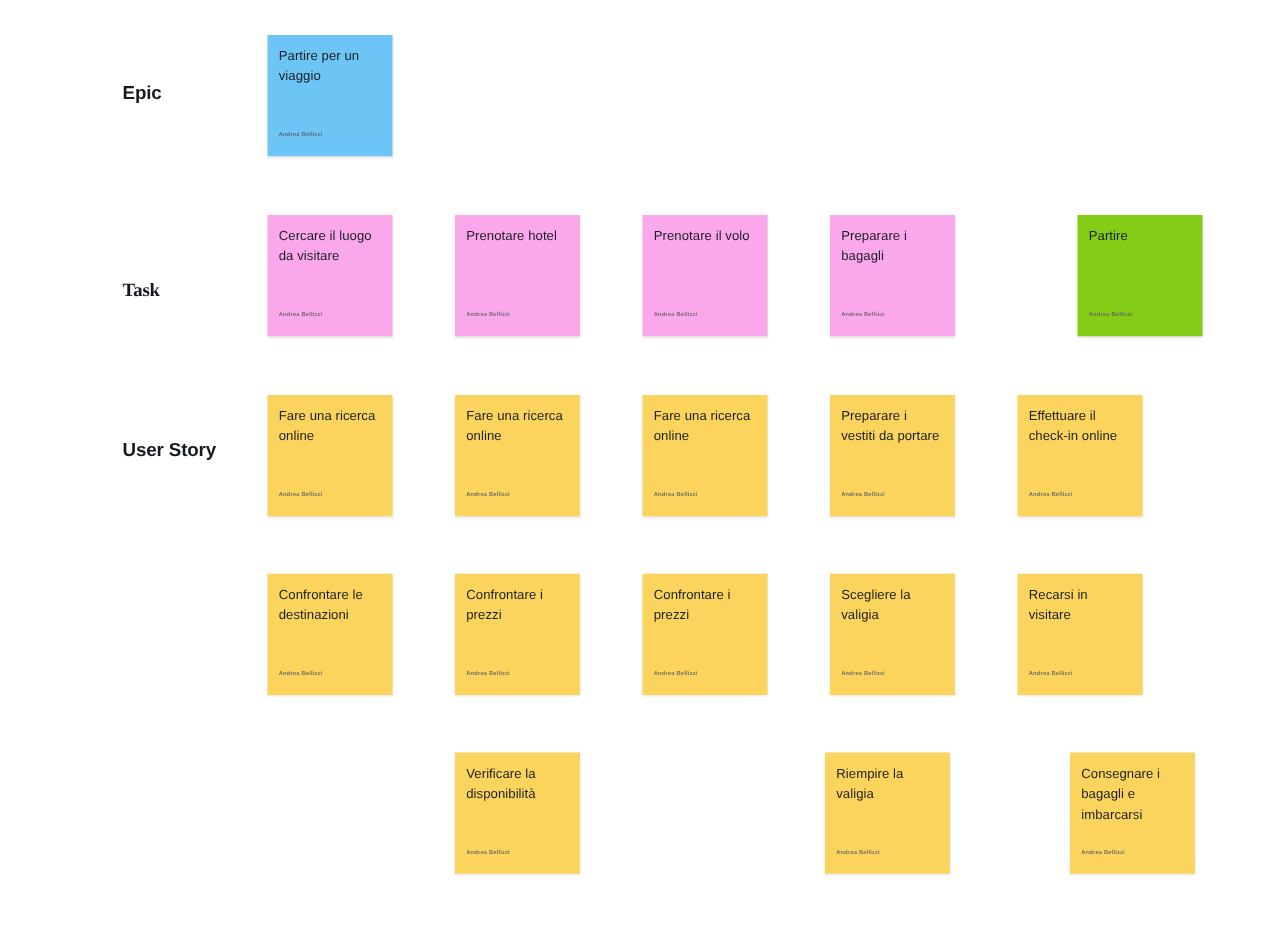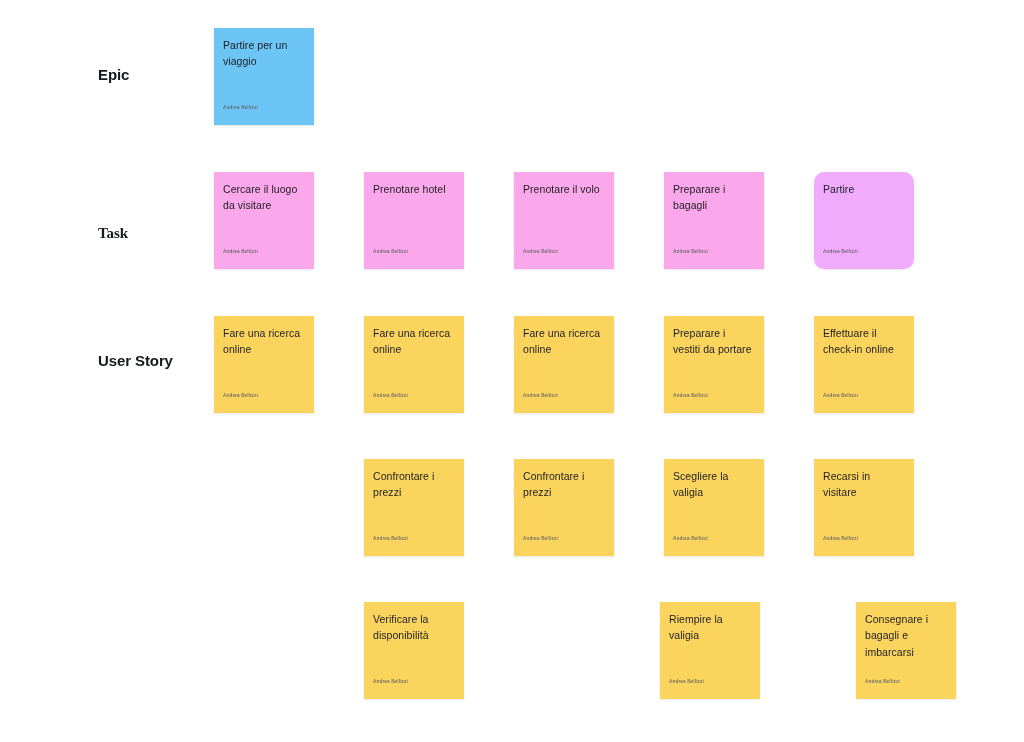--- a/index.html
+++ b/index.html
@@ -87,21 +87,21 @@
       <div class="card-author">Andrea Bellizzi</div>
     </div>
     <div class="card" style="left: 514px; top: 172px; background: rgb(251, 167, 236);">
       <div class="card-title">Prenotare il volo</div>
       <div class="card-author">Andrea Bellizzi</div>
     </div>
     <div class="card" style="left: 664px; top: 172px; background: rgb(251, 167, 236);">
       <div class="card-title">Preparare i bagagli</div>
       <div class="card-author">Andrea Bellizzi</div>
     </div>
-    <div class="card" style="left: 814px; top: 172px; background: #f0abfc; border-radius: 10px;">
+    <div class="card" style="left: 862px; top: 172px; background: #84cc16;">
       <div class="card-title">Partire</div>
       <div class="card-author">Andrea Bellizzi</div>
     </div>
     <div class="card" style="left: 214px; top: 316px; background: rgb(251, 212, 94);">
       <div class="card-title">Fare una ricerca online</div>
       <div class="card-author">Andrea Bellizzi</div>
     </div>
     <div class="card" style="left: 364px; top: 316px; background: rgb(251, 212, 94);">
       <div class="card-title">Fare una ricerca online</div>
       <div class="card-author">Andrea Bellizzi</div>
@@ -109,20 +109,24 @@
     <div class="card" style="left: 514px; top: 316px; background: rgb(251, 212, 94);">
       <div class="card-title">Fare una ricerca online</div>
       <div class="card-author">Andrea Bellizzi</div>
     </div>
     <div class="card" style="left: 664px; top: 316px; background: rgb(251, 212, 94);">
       <div class="card-title">Preparare i vestiti da portare</div>
       <div class="card-author">Andrea Bellizzi</div>
     </div>
     <div class="card" style="left: 814px; top: 316px; background: rgb(251, 212, 94);">
       <div class="card-title">Effettuare il check-in online</div>
+      <div class="card-author">Andrea Bellizzi</div>
+    </div>
+    <div class="card" style="left: 214px; top: 459px; background: rgb(251, 212, 94);">
+      <div class="card-title">Confrontare le destinazioni</div>
       <div class="card-author">Andrea Bellizzi</div>
     </div>
     <div class="card" style="left: 364px; top: 459px; background: rgb(251, 212, 94);">
       <div class="card-title">Confrontare i prezzi</div>
       <div class="card-author">Andrea Bellizzi</div>
     </div>
     <div class="card" style="left: 514px; top: 459px; background: rgb(251, 212, 94);">
       <div class="card-title">Confrontare i prezzi</div>
       <div class="card-author">Andrea Bellizzi</div>
     </div>

